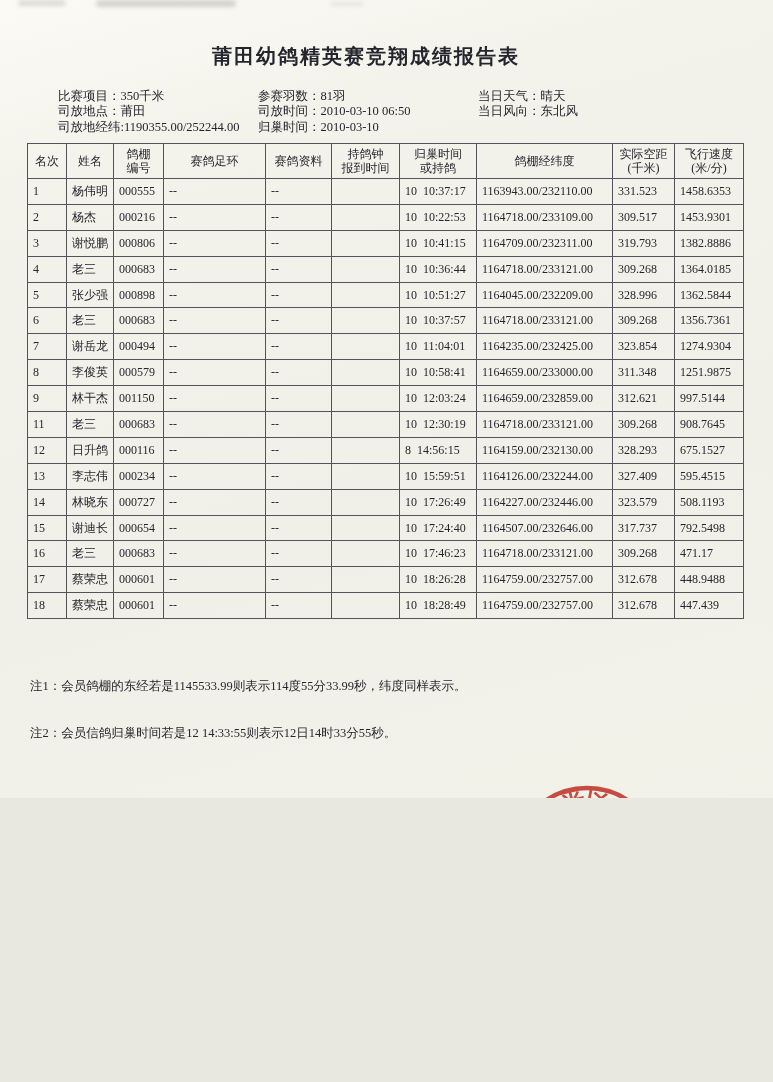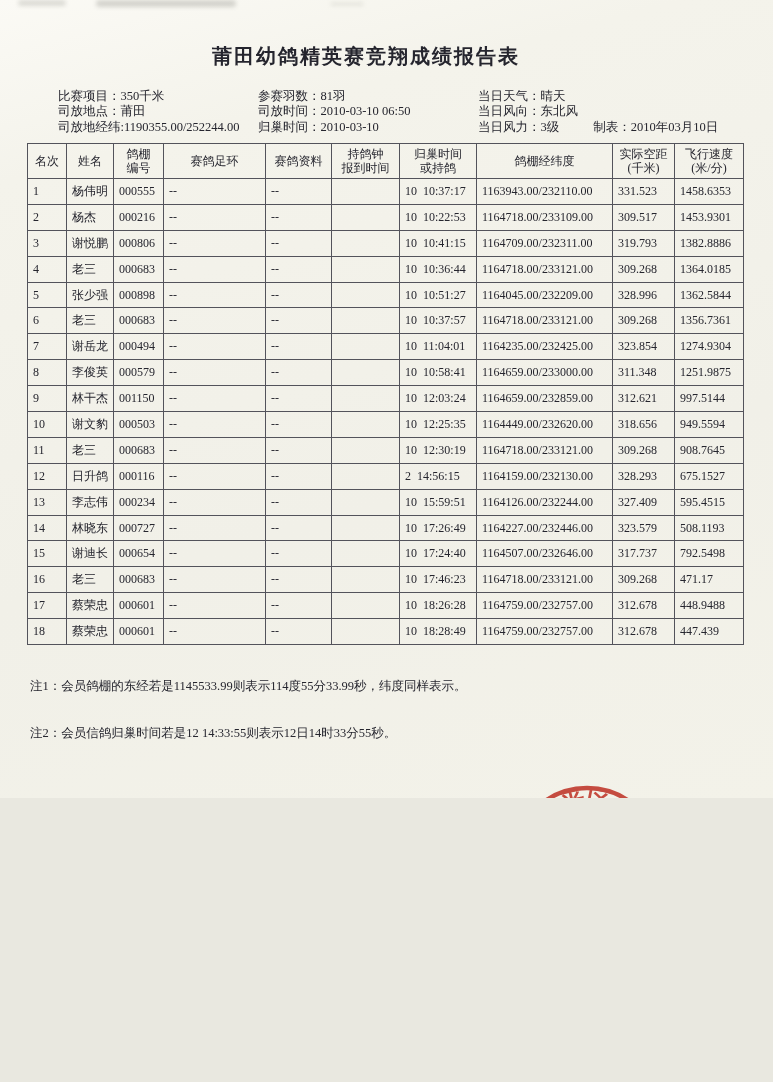--- a/index.html
+++ b/index.html
@@ -78,21 +78,20 @@
 
   <div class="info-col c2">
     <div><span>参赛羽数：</span><span>81羽</span></div>
     <div><span>司放时间：</span><span>2010-03-10 06:50</span></div>
     <div><span>归巢时间：</span><span>2010-03-10</span></div>
   </div>
 
   <div class="info-col c3">
     <div><span>当日天气：</span><span>晴天</span></div>
     <div><span>当日风向：</span><span>东北风</span></div>
-    <div><span>当日风力：</span><span>3级</span><span class="inline-extra">制表：</span><span>2010年03月10日</span></div>
   </div>
 
   <table class="results">
     <colgroup>
       <col style="width:39px">
         <col style="width:47px">
         <col style="width:50px">
       <col style="width:102px">
         <col style="width:66px">
         <col style="width:68px">
@@ -223,51 +222,39 @@
       <td>001150</td>
       <td>--</td>
       <td>--</td>
       <td></td>
       <td>10  12:03:24</td>
       <td>1164659.00/232859.00</td>
       <td>312.621</td>
       <td>997.5144</td>
     </tr>
         <tr>
-      <td>10</td>
-      <td>谢文豹</td>
-      <td>000503</td>
-      <td>--</td>
-      <td>--</td>
-      <td></td>
-      <td>10  12:25:35</td>
-      <td>1164449.00/232620.00</td>
-      <td>318.656</td>
-      <td>949.5594</td>
-    </tr>
-        <tr>
       <td>11</td>
       <td>老三</td>
       <td>000683</td>
       <td>--</td>
       <td>--</td>
       <td></td>
       <td>10  12:30:19</td>
       <td>1164718.00/233121.00</td>
       <td>309.268</td>
       <td>908.7645</td>
     </tr>
         <tr>
       <td>12</td>
       <td>日升鸽</td>
       <td>000116</td>
       <td>--</td>
       <td>--</td>
       <td></td>
-      <td>2  14:56:15</td>
+      <td>8  14:56:15</td>
       <td>1164159.00/232130.00</td>
       <td>328.293</td>
       <td>675.1527</td>
     </tr>
         <tr>
       <td>13</td>
       <td>李志伟</td>
       <td>000234</td>
       <td>--</td>
       <td>--</td>

